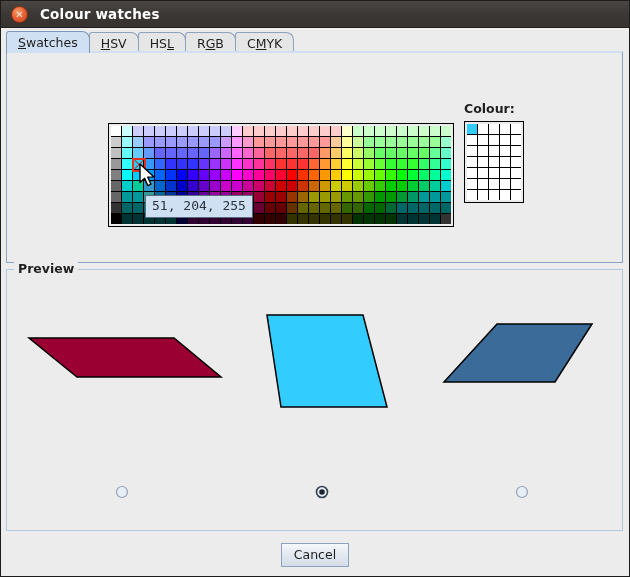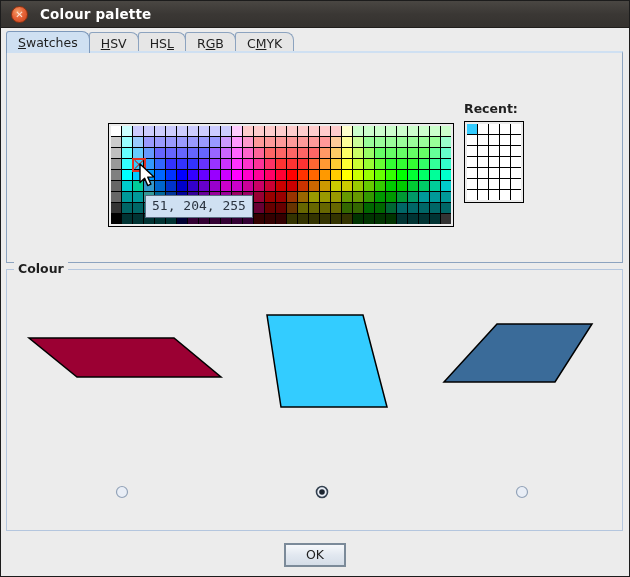--- a/index.html
+++ b/index.html
@@ -262,21 +262,21 @@
 </style>
 </head>
 <body>
 
 <div id="window">
 
   <div id="titlebar">
     <div id="close-btn">
       <div class="x">✕</div>
     </div>
-    <div id="title-text">Colour palette</div>
+    <div id="title-text">Colour watches</div>
   </div>
 
   <div id="content">
 
     <div id="tabstrip">
         <div class="tab selected"><span><span class="mn">S</span>watches</span></div>
         <div class="tab"><span><span class="mn">H</span>SV</span></div>
         <div class="tab"><span>HS<span class="mn">L</span></span></div>
         <div class="tab"><span>R<span class="mn">G</span>B</span></div>
         <div class="tab"><span>C<span class="mn">M</span>YK</span></div>
@@ -569,21 +569,21 @@
             </div>
         </div>
         <div id="sel-marker" style="left: 24px; top: 35px;"></div>
         <div id="tooltip" style="left: 37px; top: 62px; margin-top: 10px;">51, 204, 255</div>
         <svg id="cursor" width="18" height="26" viewBox="0 0 18 26" style="left: 31px; top: 40px;">
           <path d="M1 1 L1 19.5 L5.6 15.2 L8.8 22.6 L11.9 21.2 L8.8 14.1 L15 13.9 Z" fill="#ffffff" stroke="#000000" stroke-width="1.4" stroke-linejoin="round"></path>
         </svg>
       </div>
 
       <div id="recent-area">
-        <div id="recent-label">Recent:</div>
+        <div id="recent-label">Colour:</div>
         <div id="recent-grid-wrap">
           <div class="grid" id="recent-grid">
               <div class="cell" style="background: rgb(51, 204, 255);"></div>
               <div class="cell" style="background: rgb(255, 255, 255);"></div>
               <div class="cell" style="background: rgb(255, 255, 255);"></div>
               <div class="cell" style="background: rgb(255, 255, 255);"></div>
               <div class="cell" style="background: rgb(255, 255, 255);"></div>
               <div class="cell" style="background: rgb(255, 255, 255);"></div>
               <div class="cell" style="background: rgb(255, 255, 255);"></div>
               <div class="cell" style="background: rgb(255, 255, 255);"></div>
@@ -614,36 +614,36 @@
               <div class="cell" style="background: rgb(255, 255, 255);"></div>
               <div class="cell" style="background: rgb(255, 255, 255);"></div>
               <div class="cell" style="background: rgb(255, 255, 255);"></div>
             </div>
         </div>
       </div>
 
     </div>
 
     <div id="preview-panel">
-      <div id="preview-title">Colour</div>
+      <div id="preview-title">Preview</div>
       <svg id="preview-canvas" viewBox="0 0 615 260">
           <polygon points="22,68 167,68 214,107 70,107" fill="#9B0033" stroke="#000000" stroke-width="1.5"></polygon>
           <polygon points="260,45 356,45 380,137 274,137" fill="#33CCFF" stroke="#000000" stroke-width="1.5"></polygon>
           <polygon points="490,54 585,54 548,112 437,112" fill="#3A6B99" stroke="#000000" stroke-width="1.5"></polygon>
           <g>
             <circle cx="115" cy="222" r="5.5" fill="#e9eef6" stroke="#93a3b8" stroke-width="1.2"></circle>
           </g>
           <g>
             <circle cx="315" cy="222" r="5.5" fill="#e9eef6" stroke="#33404f" stroke-width="1.6"></circle>
             <circle cx="315" cy="222" r="2.8" fill="#1b242f"></circle>
           </g>
           <g>
             <circle cx="515" cy="222" r="5.5" fill="#e9eef6" stroke="#93a3b8" stroke-width="1.2"></circle>
           </g>
         </svg>
     </div>
 
     <div id="buttonbar">
-        <div class="btn focused"><span>OK</span></div>
+        <div class="btn"><span>Cancel</span></div>
       </div>
 
   </div>
 </div>
 
 </body></html>

